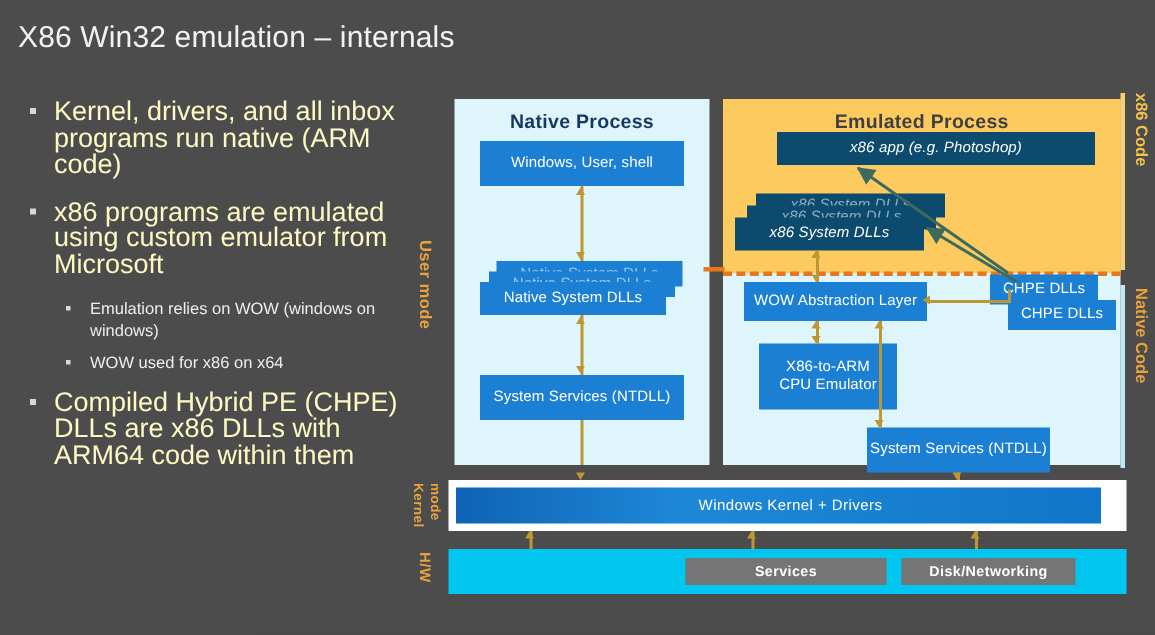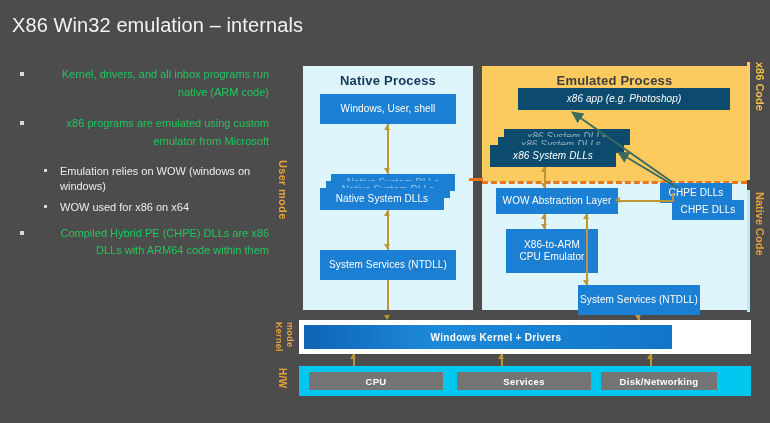--- a/index.html
+++ b/index.html
@@ -28,25 +28,24 @@
 
   
   #bullets {
     position: absolute;
     left: 14px; top: 66px;
     width: 255px;
   }
   .b1 {
     position: relative;
     padding-left: 22px;
-    font-size: 11px;
+    font-size: 18px;
     line-height: 17.5px;
-    color: #22c55e;
+    color: #fef9c3;
     margin-bottom: 14px;
-    text-align: right;
   }
   .b1 .sq {
     position: absolute;
     left: 6px; top: 6px;
     width: 4px; height: 4px;
     background: #d8d8d8;
   }
   .b2 {
     position: relative;
     padding-left: 46px;
@@ -175,24 +174,24 @@
   
   #kernel-frame {
     position: absolute;
     left: 299px; top: 320px;
     width: 452px; height: 34px;
     background: #ffffff;
   }
   #bx-windows-kernel {
     position: absolute;
     left: 5px; top: 5px;
-    width: 368px; height: 24px;
+    width: 430px; height: 24px;
     background: linear-gradient(to right, #0f63b5, #1e88d8 35%, #1076c9);
     display: flex; align-items: center; justify-content: center;
-    color: #fff; font-size: 10px; font-weight: bold; letter-spacing: 0.3px; padding-left: 16px;
+    color: #fff; font-size: 10px; font-weight: normal; letter-spacing: 0.3px; padding-left: 16px;
   }
 
   
   #hw-band {
     position: absolute;
     left: 299px; top: 366px;
     width: 452px; height: 30px;
     background: #00c6f0;
   }
   .hw-box {
@@ -351,18 +350,17 @@
   <div class="cap up" style="left:350px; top:354px;"></div>
   <div class="conn v" style="left:501px; top:354px; height:14px;"></div>
   <div class="cap up" style="left:498px; top:354px;"></div>
   <div class="conn v" style="left:650px; top:354px; height:14px;"></div>
   <div class="cap up" style="left:647px; top:354px;"></div>
 
   <div class="cap down" style="left:384px; top:315px;"></div>
   <div class="cap down" style="left:635px; top:315px;"></div>
 
   <div id="hw-band">
-    <div class="hw-box" id="bx-cpu">CPU</div>
     <div class="hw-box" id="bx-graphics">Services</div>
     <div class="hw-box" id="bx-disk-networking">Disk/Networking</div>
   </div>
 
 </div>
 
 </body></html>

